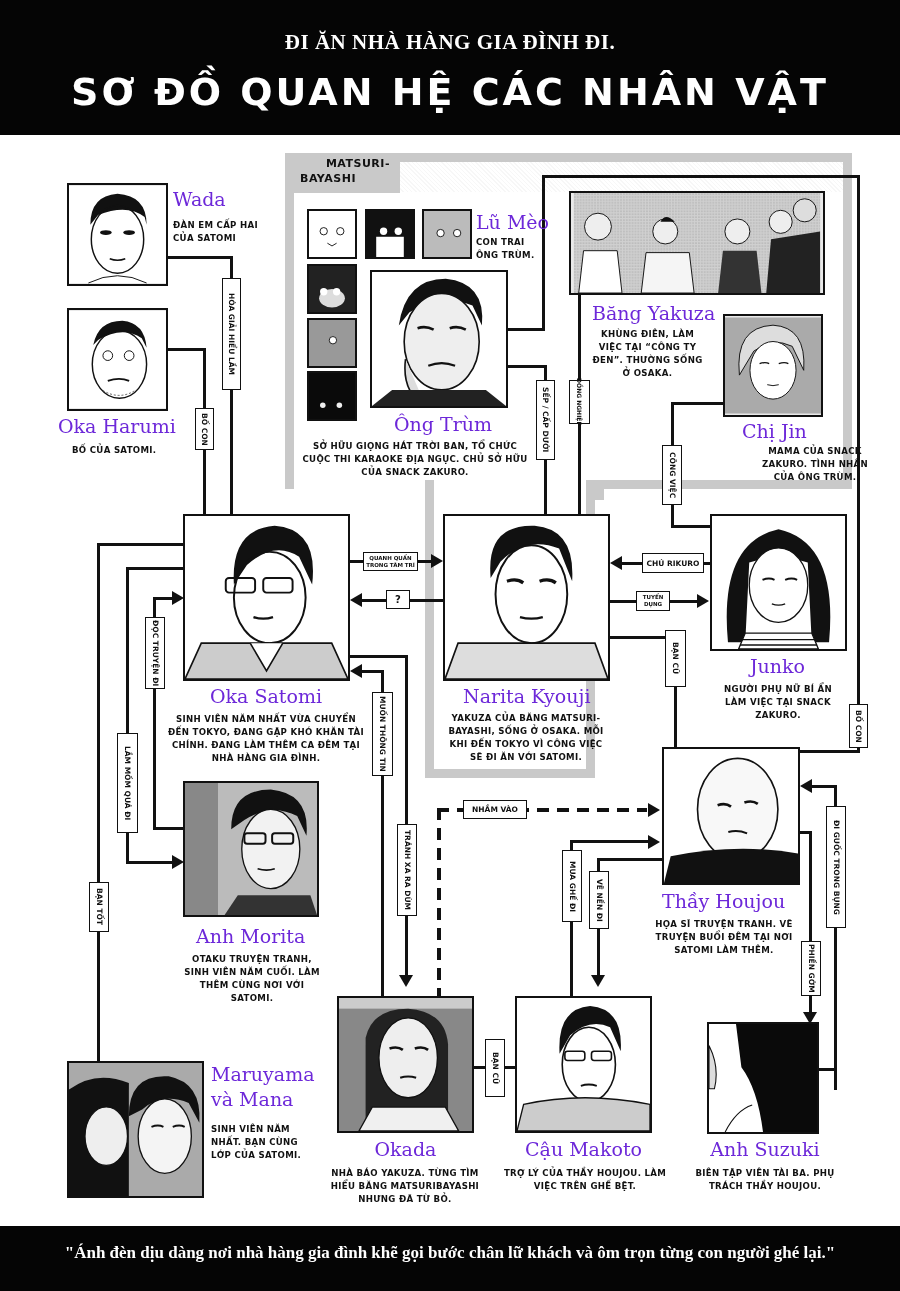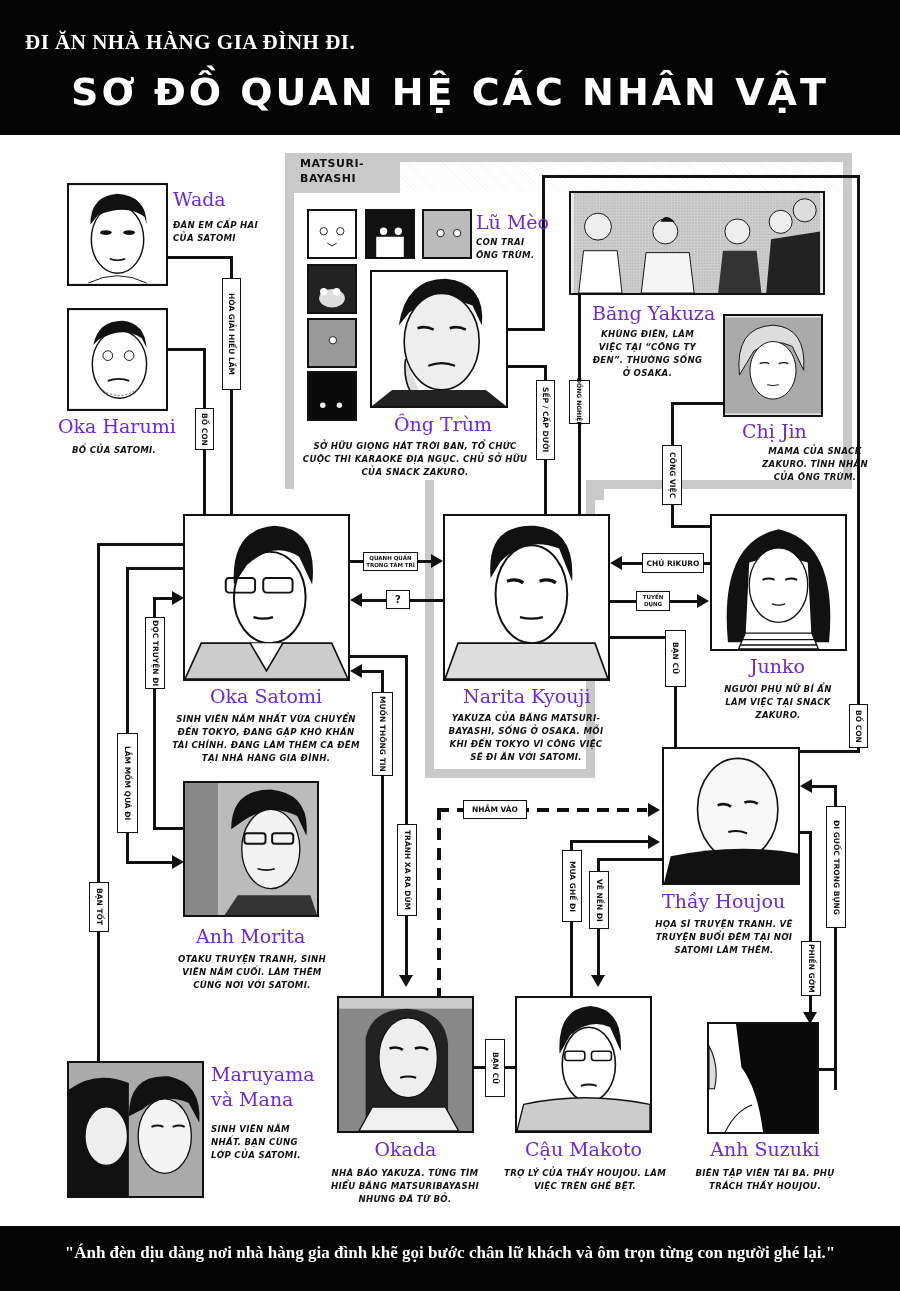--- a/index.html
+++ b/index.html
@@ -1,40 +1,40 @@
 <!DOCTYPE html>
 <html><head>
 <meta charset="utf-8">
 <style>
   * { box-sizing: border-box; margin: 0; padding: 0; }
   html, body { width: 900px; height: 1291px; background: #ffffff; overflow: hidden; }
   body { position: relative; font-family: "DejaVu Sans", sans-serif; color: #111; }
 
   .header { position: absolute; left: 0; top: 0; width: 900px; height: 135px; background: #050505; }
-  .header .sub { position: absolute; left: 0; width: 900px; top: 30px; text-align: left; color: #fff;
-    font-family: "Liberation Serif", serif; font-weight: bold; font-size: 21px; letter-spacing: 0.5px; padding-left: 25px; }
+  .header .sub { position: absolute; left: 0; width: 900px; top: 30px; text-align: center; color: #fff;
+    font-family: "Liberation Serif", serif; font-weight: bold; font-size: 21px; letter-spacing: 0.5px; }
   .header .main { position: absolute; left: 0; width: 900px; top: 70px; text-align: center; color: #fff;
     font-family: "DejaVu Sans", sans-serif; font-weight: bold; font-size: 38px; letter-spacing: 3px; }
 
   .footer { position: absolute; left: 0; top: 1226px; width: 900px; height: 65px; background: #050505; }
   .footer .quote { position: absolute; left: 0; width: 900px; top: 17px; text-align: center; color: #fff;
     font-family: "Liberation Serif", serif; font-weight: bold; font-size: 17px; }
 
   .group { position: absolute; border: 9px solid #c9c9c9;
     background-image: repeating-linear-gradient(45deg, transparent 0 2px, rgba(0,0,0,0.03) 2px 3px); }
   .group-inner { position: absolute; background: #fff; }
   .group-tag { position: absolute; background: #c9c9c9; font-weight: bold; font-size: 11px; line-height: 19px;
     padding: 3px 10px; letter-spacing: 0.5px; color: #111; }
 
   .photo { position: absolute; border: 2px solid #111; overflow: hidden; background: #e9e9e9; }
   .photo svg { width: 100%; height: 100%; display: block; }
 
   .name { position: absolute; font-family: "DejaVu Serif", serif; font-size: 19px; color: #6d28d9; white-space: nowrap; }
   .name.center { text-align: center; }
-  .desc { position: absolute; font-size: 8.6px; line-height: 13px; font-weight: bold; color: #111; letter-spacing: 0.3px; font-style: italic; }
+  .desc { position: absolute; font-size: 8.6px; line-height: 13px; font-weight: bold; color: #111; letter-spacing: 0.3px; }
   .desc.center { text-align: center; }
 
   .line { position: absolute; background: #111; }
   .dash-h { position: absolute; height: 4px; background: repeating-linear-gradient(90deg, #111 0 12px, transparent 12px 20px); }
   .dash-v { position: absolute; width: 4px; background: repeating-linear-gradient(180deg, #111 0 12px, transparent 12px 20px); }
 
   .lbl { position: absolute; background: #fff; border: 1.5px solid #111; font-size: 7.5px; font-weight: bold;
     text-align: center; display: flex; align-items: center; justify-content: center; white-space: nowrap; line-height: 9px; }
   .lbl.v { writing-mode: vertical-rl; }
 
@@ -58,21 +58,21 @@
 <div class="group-inner" style="left:276px; top:489px; width:150px; height:300px;"></div>
 
 <div class="group" style="left:425px; top:480px; width:170px; height:298px; border-top:none;"></div>
 <div class="group-inner" style="left:434px; top:480px; width:152px; height:289px;"></div>
 
 <div class="group-inner" style="left:595px; top:489px; width:270px; height:300px;"></div>
 <div class="line" style="left:595px; top:480px; width:257px; height:9px; background:#c9c9c9;"></div>
 <div class="line" style="left:595px; top:480px; width:9px; height:20px; background:#c9c9c9;"></div>
 
 <div class="group-tag" style="left:290px; top:153px; width:110px; height:40px;">
-  <div style="line-height:15px; text-align:left;">MATSURI-</div>
+  <div style="line-height:15px; text-align:right;">MATSURI-</div>
   <div style="line-height:15px; ">BAYASHI</div>
 </div>
 
 <div class="line" style="left:168px; top:256px; width:65px; height:3px;"></div>
 <div class="line" style="left:230px; top:256px; width:3px; height:258px;"></div>
 <div class="lbl v" style="left:222px; top:278px; width:19px; height:112px;">HÓA GIẢI HIỂU LẦM</div>
 
 <div class="line" style="left:168px; top:348px; width:38px; height:3px;"></div>
 <div class="line" style="left:203px; top:348px; width:3px; height:166px;"></div>
 <div class="lbl v" style="left:195px; top:408px; width:19px; height:42px;">BỐ CON</div>

